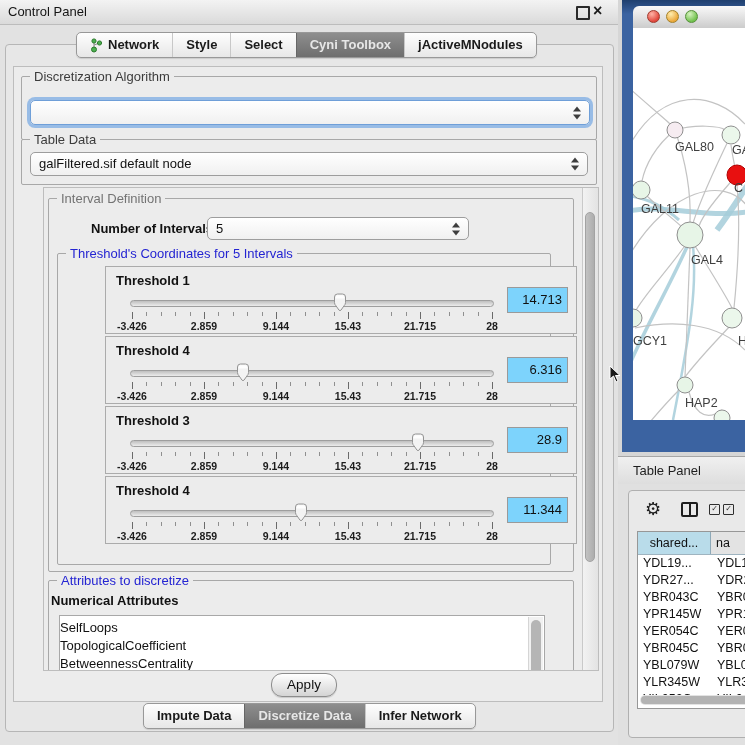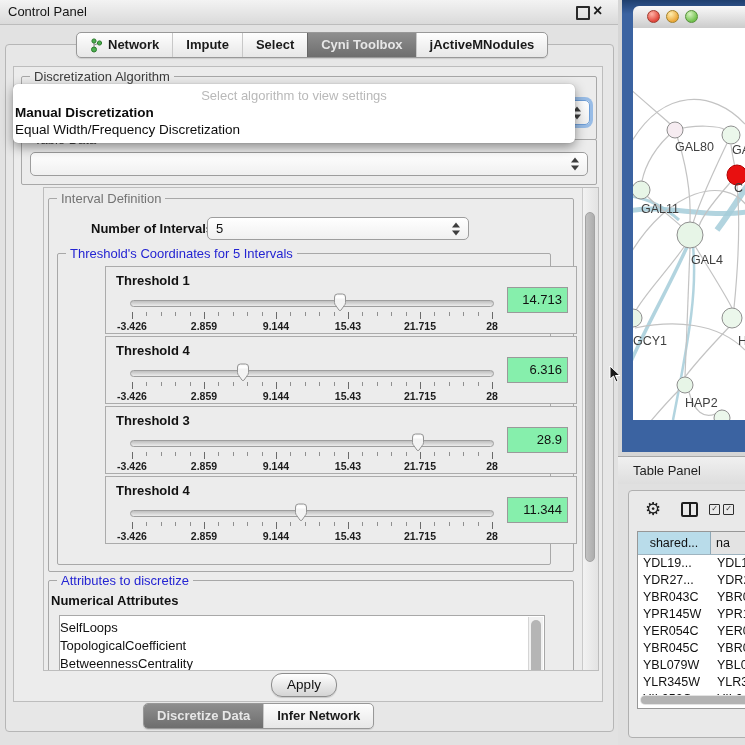--- a/index.html
+++ b/index.html
@@ -54,21 +54,21 @@
   .th-label{position:absolute;left:10px;top:6px;font-size:13px;font-weight:700;color:#111;}
   .slider{position:absolute;left:24px;top:28px;width:364px;height:36px;}
   .track{position:absolute;left:0;right:0;top:5px;height:7px;border:1px solid #9e9e9e;border-radius:4px;
          background:linear-gradient(#bfbfbf,#ececec);box-sizing:border-box;}
   .ticks{position:absolute;left:2px;right:2px;top:17px;height:8px;}
   .tick{position:absolute;top:0;width:1px;background:#6a6a6a;}
   .tick.major{height:7px;} .tick.minor{height:4px;background:#8f8f8f;}
   .slabels{position:absolute;left:2px;right:2px;top:25px;height:12px;}
   .slabel{position:absolute;transform:translateX(-50%);font-size:10.5px;font-weight:700;color:#1c1c1c;white-space:nowrap;}
   .thumb{position:absolute;top:-2px;transform:translateX(-50%);}
-  .value-box{position:absolute;right:8px;top:20px;width:54px;height:24px;background:#86efac;border:1px solid #9a9a9a;
+  .value-box{position:absolute;right:8px;top:20px;width:54px;height:24px;background:#7dd3fc;border:1px solid #9a9a9a;
              font-size:13px;color:#111;text-align:right;line-height:24px;padding-right:5px;}
   
   #attr-list{position:absolute;left:10px;top:34px;width:484px;height:110px;background:#fff;border:1px solid #a8a8a8;overflow:hidden;}
   #attr-list .item{font-size:13px;color:#111;line-height:18px;white-space:nowrap;}
   #attr-list .lscroll{position:absolute;right:1px;top:1px;bottom:1px;width:14px;background:#f1f1f1;border-left:1px solid #d5d5d5;}
   #attr-list .lthumb{position:absolute;left:2px;top:3px;width:10px;height:100px;background:#b5b5b5;border-radius:6px;}
   
   #apply-btn{position:absolute;left:257px;top:606px;width:64px;height:22px;border:1px solid #8d8d8d;border-radius:11px;
              background:linear-gradient(#ffffff,#d4d4d4);font-size:13.5px;color:#111;text-align:center;line-height:21px;
              box-shadow:0 1px 1px rgba(0,0,0,.15);}
@@ -123,21 +123,21 @@
         <svg width="13" height="15" viewBox="0 0 13 15">
           <line x1="4" y1="3" x2="4" y2="11.5" stroke="#8a8a8a"></line>
           <line x1="4" y1="7" x2="9.5" y2="5" stroke="#8a8a8a"></line>
           <circle cx="4" cy="3" r="2.1" fill="#4caf50" stroke="#2c7a2c"></circle>
           <circle cx="4" cy="11.5" r="2.5" fill="#4caf50" stroke="#2c7a2c"></circle>
           <circle cx="9.5" cy="5" r="2.1" fill="#4caf50" stroke="#2c7a2c"></circle>
         </svg>
         <span>Network</span>
       </div>
       <div class="tab">
-        <span>Impute</span>
+        <span>Style</span>
       </div>
       <div class="tab">
         <span>Select</span>
       </div>
       <div class="tab selected">
         <span>Cyni Toolbox</span>
       </div>
       <div class="tab">
         <span>jActiveMNodules</span>
       </div>
@@ -151,20 +151,21 @@
         <span class="spin">
             <span class="up"></span>
             <span class="dn"></span>
           </span>
       </div>
     </div>
 
     <div class="group" style="left:7px;top:72px;width:574px;height:44px;">
       <span class="gtitle gray">Table Data</span>
       <div class="combo" style="left:8px;top:12px;width:558px;height:24px;">
+        <span>galFiltered.sif default node</span>
         <span class="spin">
             <span class="up"></span>
             <span class="dn"></span>
           </span>
       </div>
     </div>
 
     <div id="settings-viewport">
 
       <div class="group" style="left:4px;top:10px;width:524px;height:372px;">
@@ -390,27 +391,25 @@
       </div>
 
       <div class="vscroll">
         <div class="vthumb" style="top:24px;height:350px;"></div>
       </div>
     </div>
 
     <div id="apply-btn">Apply</div>
   </div>
 
-  <div id="algo-popup">
-    <div class="ph">Select algorithm to view settings</div>
-    <div class="opt bold">Manual Discretization</div>
-    <div class="opt">Equal Width/Frequency Discretization</div>
-  </div>
 
   <div id="bottom-tabs" class="tabstrip">
+      <div class="tab">
+        <span>Impute Data</span>
+      </div>
       <div class="tab selected">
         <span>Discretize Data</span>
       </div>
       <div class="tab">
         <span>Infer Network</span>
       </div>
     </div>
 </div>
 
 <div id="net-window">

